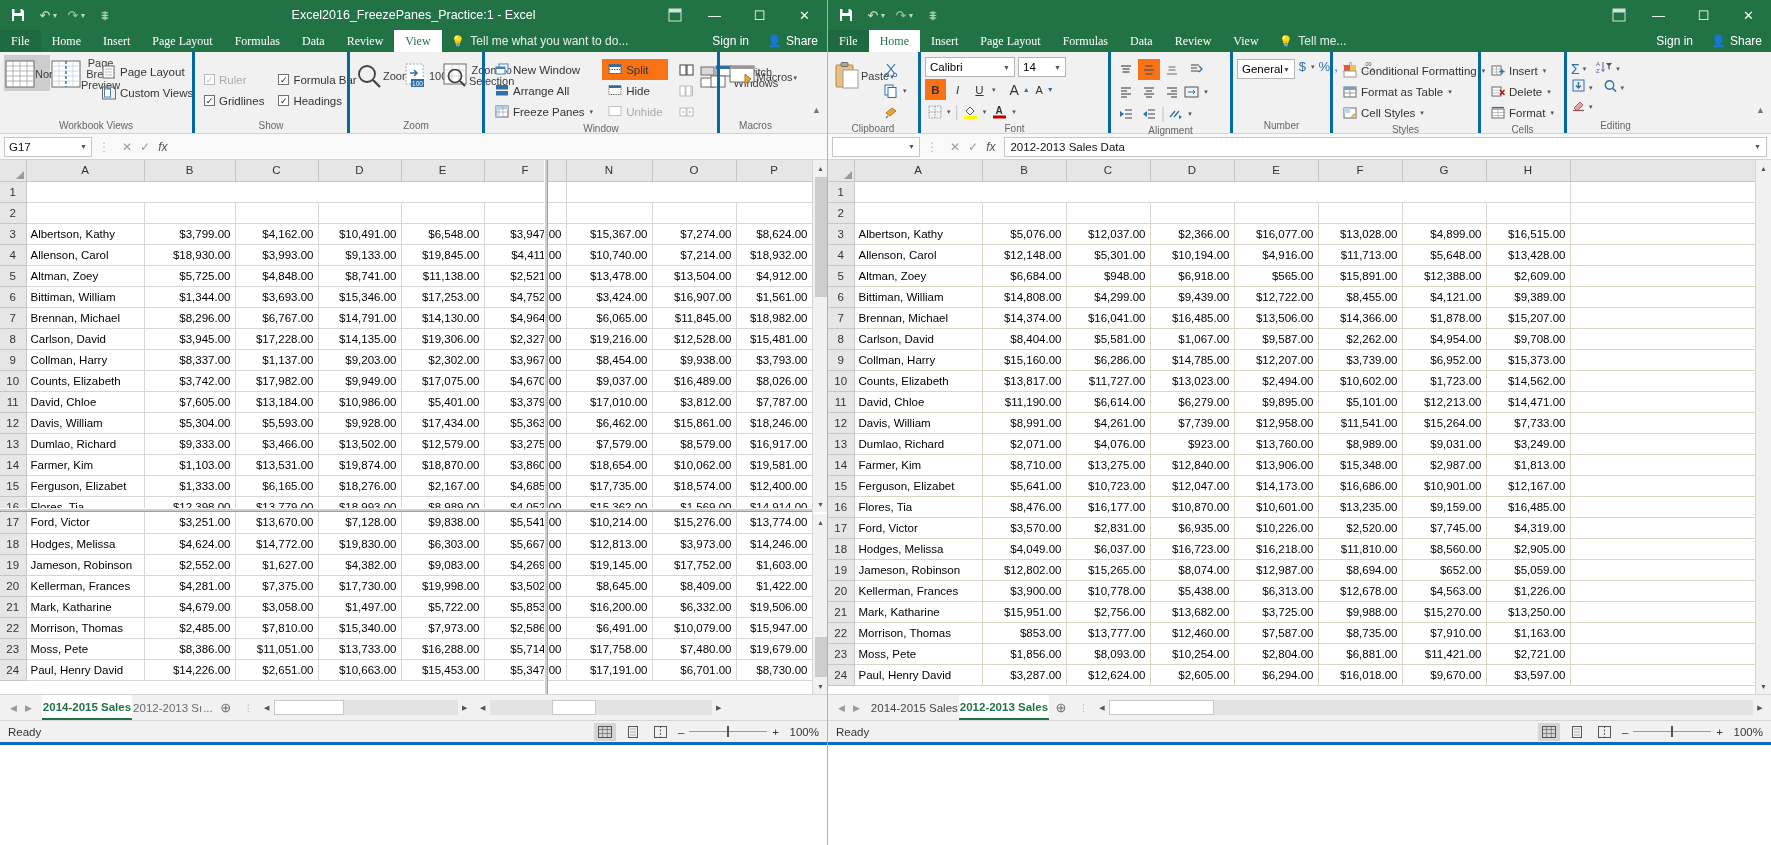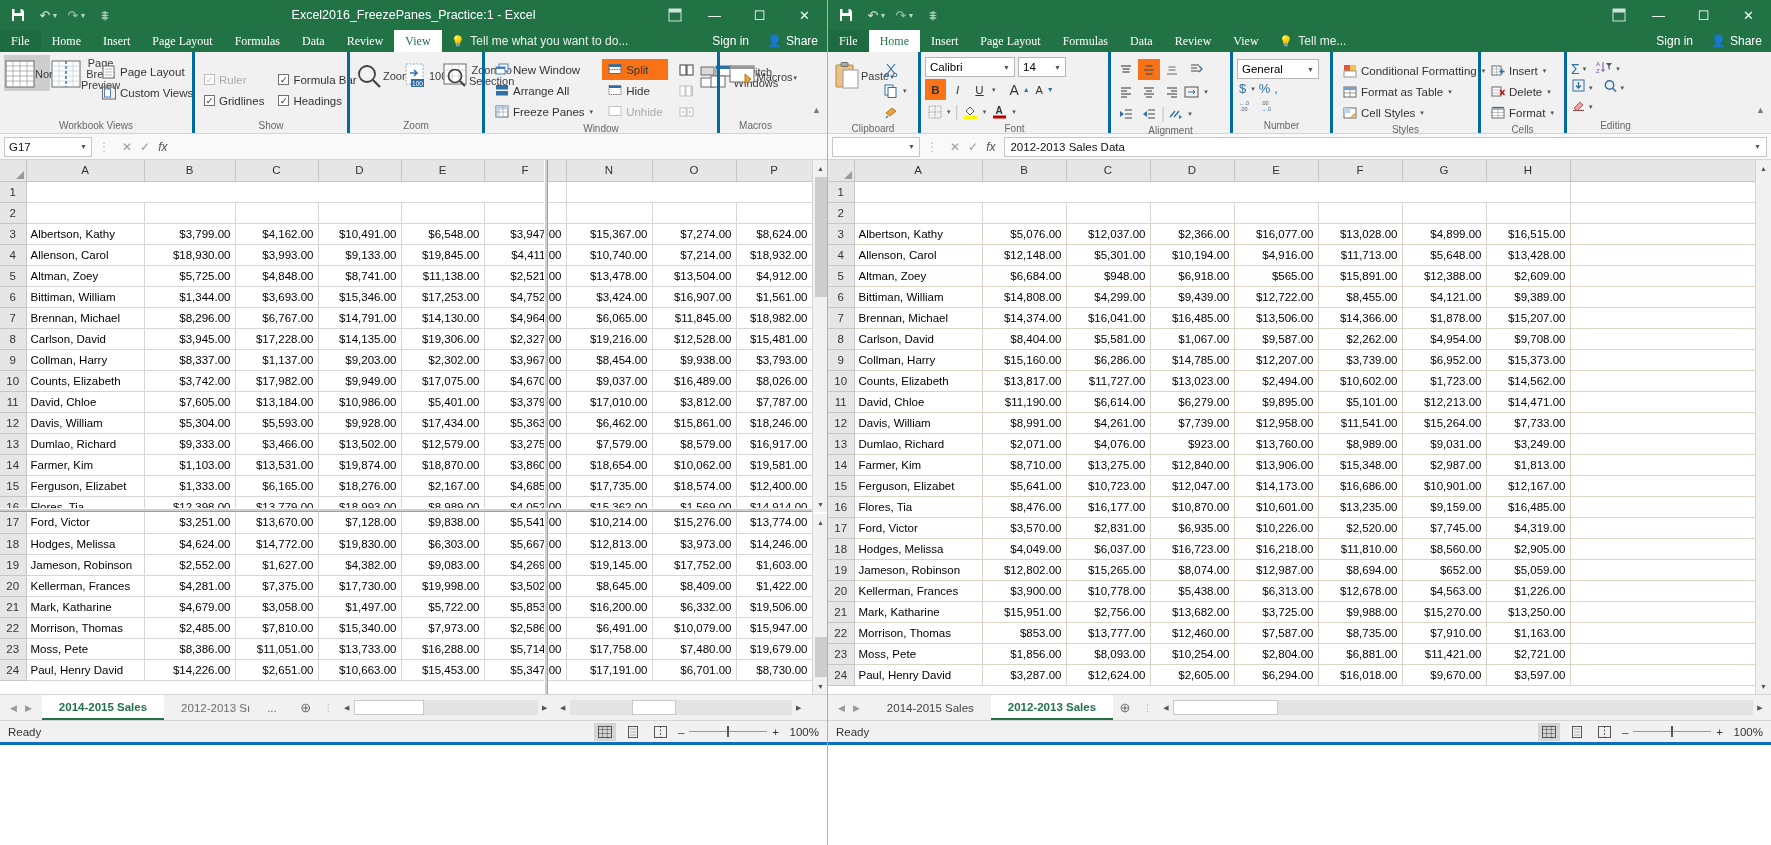--- a/index.html
+++ b/index.html
@@ -160,21 +160,21 @@
   .sb-arrow { width: 16px; height: 16px; background: #f1f1f1; display:flex; align-items:center; justify-content:center; font-size: 7px; color: #555; }
   .sb-thumb { width: 12px; background: #cdcdcd; margin: 1px 0; }
   .sb-track { flex: 1; }
 
   
   .sheetbar {
     height: 26px; background: #f1f1f1; border-top: 1px solid #d4d4d4;
     display: flex; align-items: center; font-size: 11.5px; color: #444;
   }
   .navarrows { display: flex; gap: 8px; padding: 0 10px; color: #9a9a9a; font-size: 9px; }
-  .stab { padding: 0 17px; height: 25px; display: flex; align-items: center; white-space: nowrap; }
+  .stab { padding: 0 1px; height: 25px; display: flex; align-items: center; white-space: nowrap; }
   .stab.active { font-weight: bold; color: #217346; border-bottom: 2px solid #217346; background: #fff; }
   .stab.trunc { color: #6b6b6b; }
   .addsheet { width: 24px; height: 26px; display: flex; align-items: center; justify-content: center; color: #6b6b6b; font-size: 13px; }
   .vdots { color: #aaa; padding: 0 6px; letter-spacing: 1px; font-size: 9px; }
   .hscroll { flex: 1; height: 15px; background: #f1f1f1; display: flex; align-items: center; margin-right: 4px; }
   .hs-arrow { width: 14px; text-align: center; font-size: 7px; color: #555; }
   .hs-track { flex: 1; height: 15px; background: #e3e3e3; position: relative; }
   .hs-thumb { position: absolute; top: 0; bottom: 0; background: #fff; border: 1px solid #c8c8c8; }
 
   
@@ -1232,21 +1232,21 @@
                   <path d="M11 7l3 2-3 2z" fill="#2f6fa8"></path>
                 </svg>
               <span class="caret" style="color:#555">▾</span>
             </div>
           </div>
         </div>
         <div class="rgroup-label">Alignment</div>
       </div>
 
       <div class="rgroup" style="width:100px">
-        <div class="rgroup-body" style="flex-direction:column; padding:4px 4px 0; gap:2px">
+        <div class="rgroup-body" style="flex-direction:row; padding:4px 4px 0; gap:2px">
           <div style="width:82px;height:20px;border:1px solid #b5b5b5;background:#fff;display:flex;align-items:center;padding:0 4px;font-size:11.5px">
             <span>General</span>
             <span style="margin-left:auto;font-size:7px;color:#555">▼</span>
           </div>
           <div style="display:flex; align-items:center; gap:4px; font-size:13px; color:#2f6fa8; padding-left:2px">
             <span>$</span>
             <span class="caret" style="color:#555">▾</span>
             <span>%</span>
             <span>,</span>
           </div>

